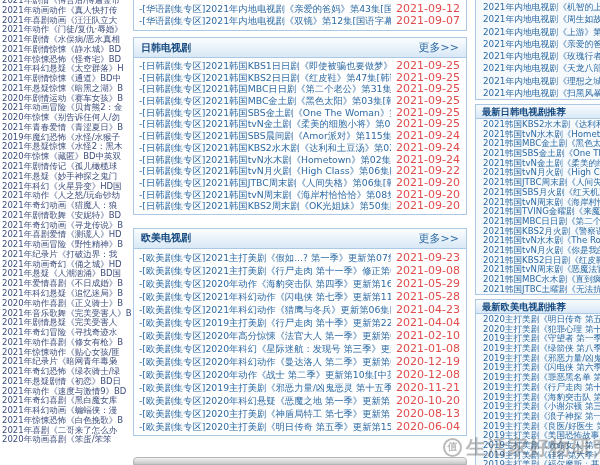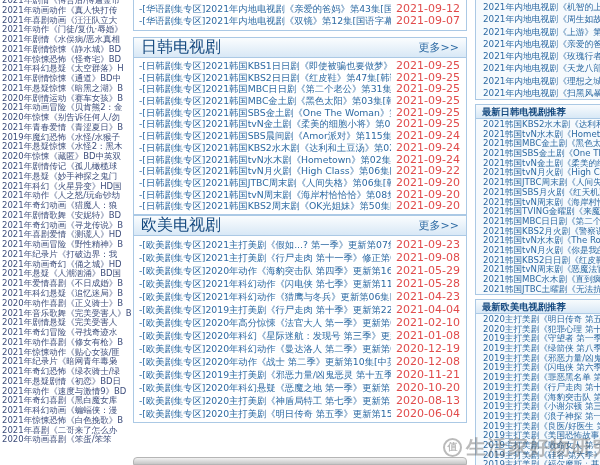--- a/index.html
+++ b/index.html
@@ -9,25 +9,25 @@
   }
   
   .leftcol{position:absolute;left:2px;top:-4px;width:130px;height:475px;overflow:hidden;}
   .leftrow{height:9.78px;line-height:9.8px;font-size:8.5px;color:#3e4e7c;
     white-space:nowrap;overflow:hidden;cursor:pointer;}
   
   .midwrap{position:absolute;left:133px;top:0;width:334px;}
   .mbox{border:1px solid #abc9e5;background:#ffffff;box-sizing:border-box;}
   .mbox.cut{border-top:none;height:31px;overflow:hidden;}
   .mbox.b2{margin-top:6px;}
-  .mbox.b3{}
+  .mbox.b3{margin-top:13px;}
   .mhead{height:19px;background:linear-gradient(#fbfdfe,#d8e8f6);
     border-bottom:1px solid #abc9e5;display:flex;align-items:center;
     justify-content:space-between;padding:0 7px;}
-  .mtitle{font-size:16px;font-weight:normal;color:#15497f;}
+  .mtitle{font-size:10px;font-weight:bold;color:#15497f;}
   .mmore{font-size:11px;color:#2d6aa3;cursor:pointer;}
   .mrows{padding:2px 0;}
   .mrow{display:flex;align-items:center;height:11.7px;line-height:11.7px;
     padding:0 6px 0 5px;}
   .b3 .mrow{height:13px;line-height:13px;}
   .mrow .t{flex:1;font-size:9.3px;color:#2d6aa3;white-space:nowrap;overflow:hidden;cursor:pointer;}
   .mrow .d{font-size:11px;color:#e14b4b;margin-left:5px;white-space:nowrap;}
   .mrows.cutrows{padding-top:3px;}
   
   .footband{position:absolute;left:133px;top:457px;width:334px;height:8px;

